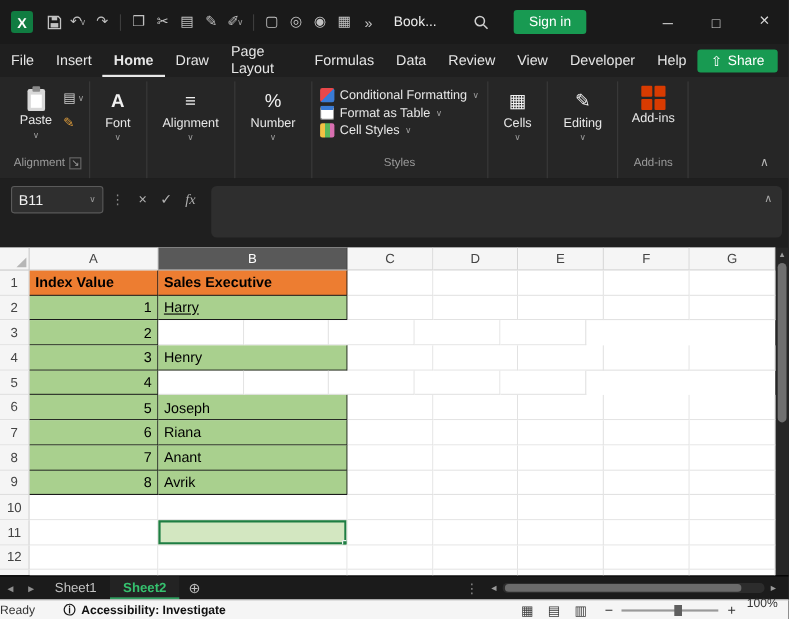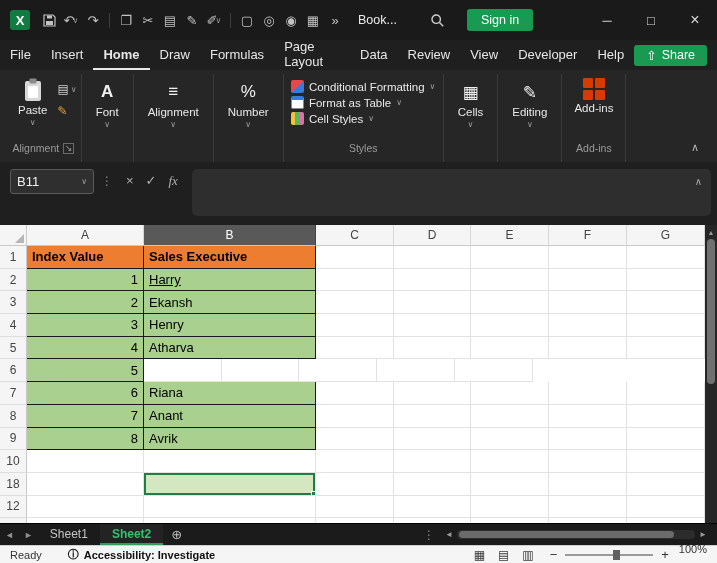--- a/index.html
+++ b/index.html
@@ -110,21 +110,21 @@
   .add-sheet { color:#bdbdbd; font-size:13px; margin-left:8px; cursor:pointer; }
   .tabs-dots { margin-left:auto; color:#8a8a8a; font-size:12px; padding:0 6px; }
   .hscroll { width:270px; display:flex; align-items:center; margin-right:6px; }
   .hs-arrow { color:#9a9a9a; font-size:8px; padding:0 4px; cursor:pointer; }
   .hs-track { flex:1; height:9px; background:#2c2c2c; border-radius:4px; display:flex; align-items:center; }
   .hs-thumb { width:215px; height:7px; background:#6b6b6b; border-radius:4px; margin-left:2px; cursor:grab; }
 
   
   .statusbar { height:18px; background:#f5f5f5; border-top:1px solid #cfcfcf; display:flex;
     align-items:center; font-size:11px; color:#333; flex-shrink:0; }
-  .sb-ready { margin-left:10px; }
+  .sb-ready { }
   .sb-access { margin-left:26px; display:flex; align-items:center; gap:5px; font-weight:bold; color:#111; cursor:pointer; }
   .sb-views { margin-left:auto; display:flex; gap:13px; color:#3a3a3a; font-size:12px; }
   .sb-view { cursor:pointer; }
   .sb-zoomout { margin-left:16px; cursor:pointer; font-size:13px; }
   .zoom-slider { width:88px; height:2px; background:#9a9a9a; margin:0 8px; position:relative; cursor:pointer; }
   .zoom-thumb { position:absolute; left:48px; top:-4px; width:7px; height:10px; background:#5f5f5f; }
   .sb-zoomin { cursor:pointer; font-size:13px; }
   .sb-zoom-level { margin:0 10px 12px 10px; cursor:pointer; }
 </style>
 </head>
@@ -171,22 +171,22 @@
       <div class="win-btn" style="font-size:16px;">×</div>
     </div>
   </div>
 
   <div class="menubar">
     <div class="menu-items">
         <div class="menu-item">File</div>
         <div class="menu-item">Insert</div>
         <div class="menu-item active">Home</div>
         <div class="menu-item">Draw</div>
+        <div class="menu-item">Page Layout</div>
         <div class="menu-item">Formulas</div>
-        <div class="menu-item">Page Layout</div>
         <div class="menu-item">Data</div>
         <div class="menu-item">Review</div>
         <div class="menu-item">View</div>
         <div class="menu-item">Developer</div>
         <div class="menu-item">Help</div>
       </div>
     <button class="share-btn" style="background:#189a52;">
       <span>⇧</span>
       <span>Share</span>
     </button>
@@ -360,50 +360,49 @@
             <div class="cell row-green" style="width: 172px; text-decoration: underline;">Harry</div>
             <div class="cell" style="width: 78px;"></div>
             <div class="cell" style="width: 77px;"></div>
             <div class="cell" style="width: 78px;"></div>
             <div class="cell" style="width: 78px;"></div>
             <div class="cell" style="width: 78px;"></div>
           </div>
           <div class="grid-row">
             <div class="row-hdr">3</div>
             <div class="cell row-green num" style="width: 117px;">2</div>
-            <div class="cell row-green" style="width: 172px;">Ekansh</div>
             <div class="cell" style="width: 78px;"></div>
             <div class="cell" style="width: 77px;"></div>
             <div class="cell" style="width: 78px;"></div>
             <div class="cell" style="width: 78px;"></div>
             <div class="cell" style="width: 78px;"></div>
           </div>
           <div class="grid-row">
             <div class="row-hdr">4</div>
             <div class="cell row-green num" style="width: 117px;">3</div>
             <div class="cell row-green" style="width: 172px;">Henry</div>
             <div class="cell" style="width: 78px;"></div>
             <div class="cell" style="width: 77px;"></div>
             <div class="cell" style="width: 78px;"></div>
             <div class="cell" style="width: 78px;"></div>
             <div class="cell" style="width: 78px;"></div>
           </div>
           <div class="grid-row">
             <div class="row-hdr">5</div>
             <div class="cell row-green num" style="width: 117px;">4</div>
-            <div class="cell row-green" style="width: 172px;">Atharva</div>
             <div class="cell" style="width: 78px;"></div>
             <div class="cell" style="width: 77px;"></div>
             <div class="cell" style="width: 78px;"></div>
             <div class="cell" style="width: 78px;"></div>
             <div class="cell" style="width: 78px;"></div>
           </div>
           <div class="grid-row">
             <div class="row-hdr">6</div>
             <div class="cell row-green num" style="width: 117px;">5</div>
+            <div class="cell row-green" style="width: 172px;">Joseph</div>
             <div class="cell" style="width: 78px;"></div>
             <div class="cell" style="width: 77px;"></div>
             <div class="cell" style="width: 78px;"></div>
             <div class="cell" style="width: 78px;"></div>
             <div class="cell" style="width: 78px;"></div>
           </div>
           <div class="grid-row">
             <div class="row-hdr">7</div>
             <div class="cell row-green num" style="width: 117px;">6</div>
             <div class="cell row-green" style="width: 172px;">Riana</div>
@@ -437,21 +436,21 @@
             <div class="row-hdr">10</div>
             <div class="cell" style="width: 117px;"></div>
             <div class="cell" style="width: 172px;"></div>
             <div class="cell" style="width: 78px;"></div>
             <div class="cell" style="width: 77px;"></div>
             <div class="cell" style="width: 78px;"></div>
             <div class="cell" style="width: 78px;"></div>
             <div class="cell" style="width: 78px;"></div>
           </div>
           <div class="grid-row">
-            <div class="row-hdr">18</div>
+            <div class="row-hdr">11</div>
             <div class="cell" style="width: 117px;"></div>
             <div class="cell selected" style="width: 172px;">
               <span class="fill-handle"></span>
             </div>
             <div class="cell" style="width: 78px;"></div>
             <div class="cell" style="width: 77px;"></div>
             <div class="cell" style="width: 78px;"></div>
             <div class="cell" style="width: 78px;"></div>
             <div class="cell" style="width: 78px;"></div>
           </div>

